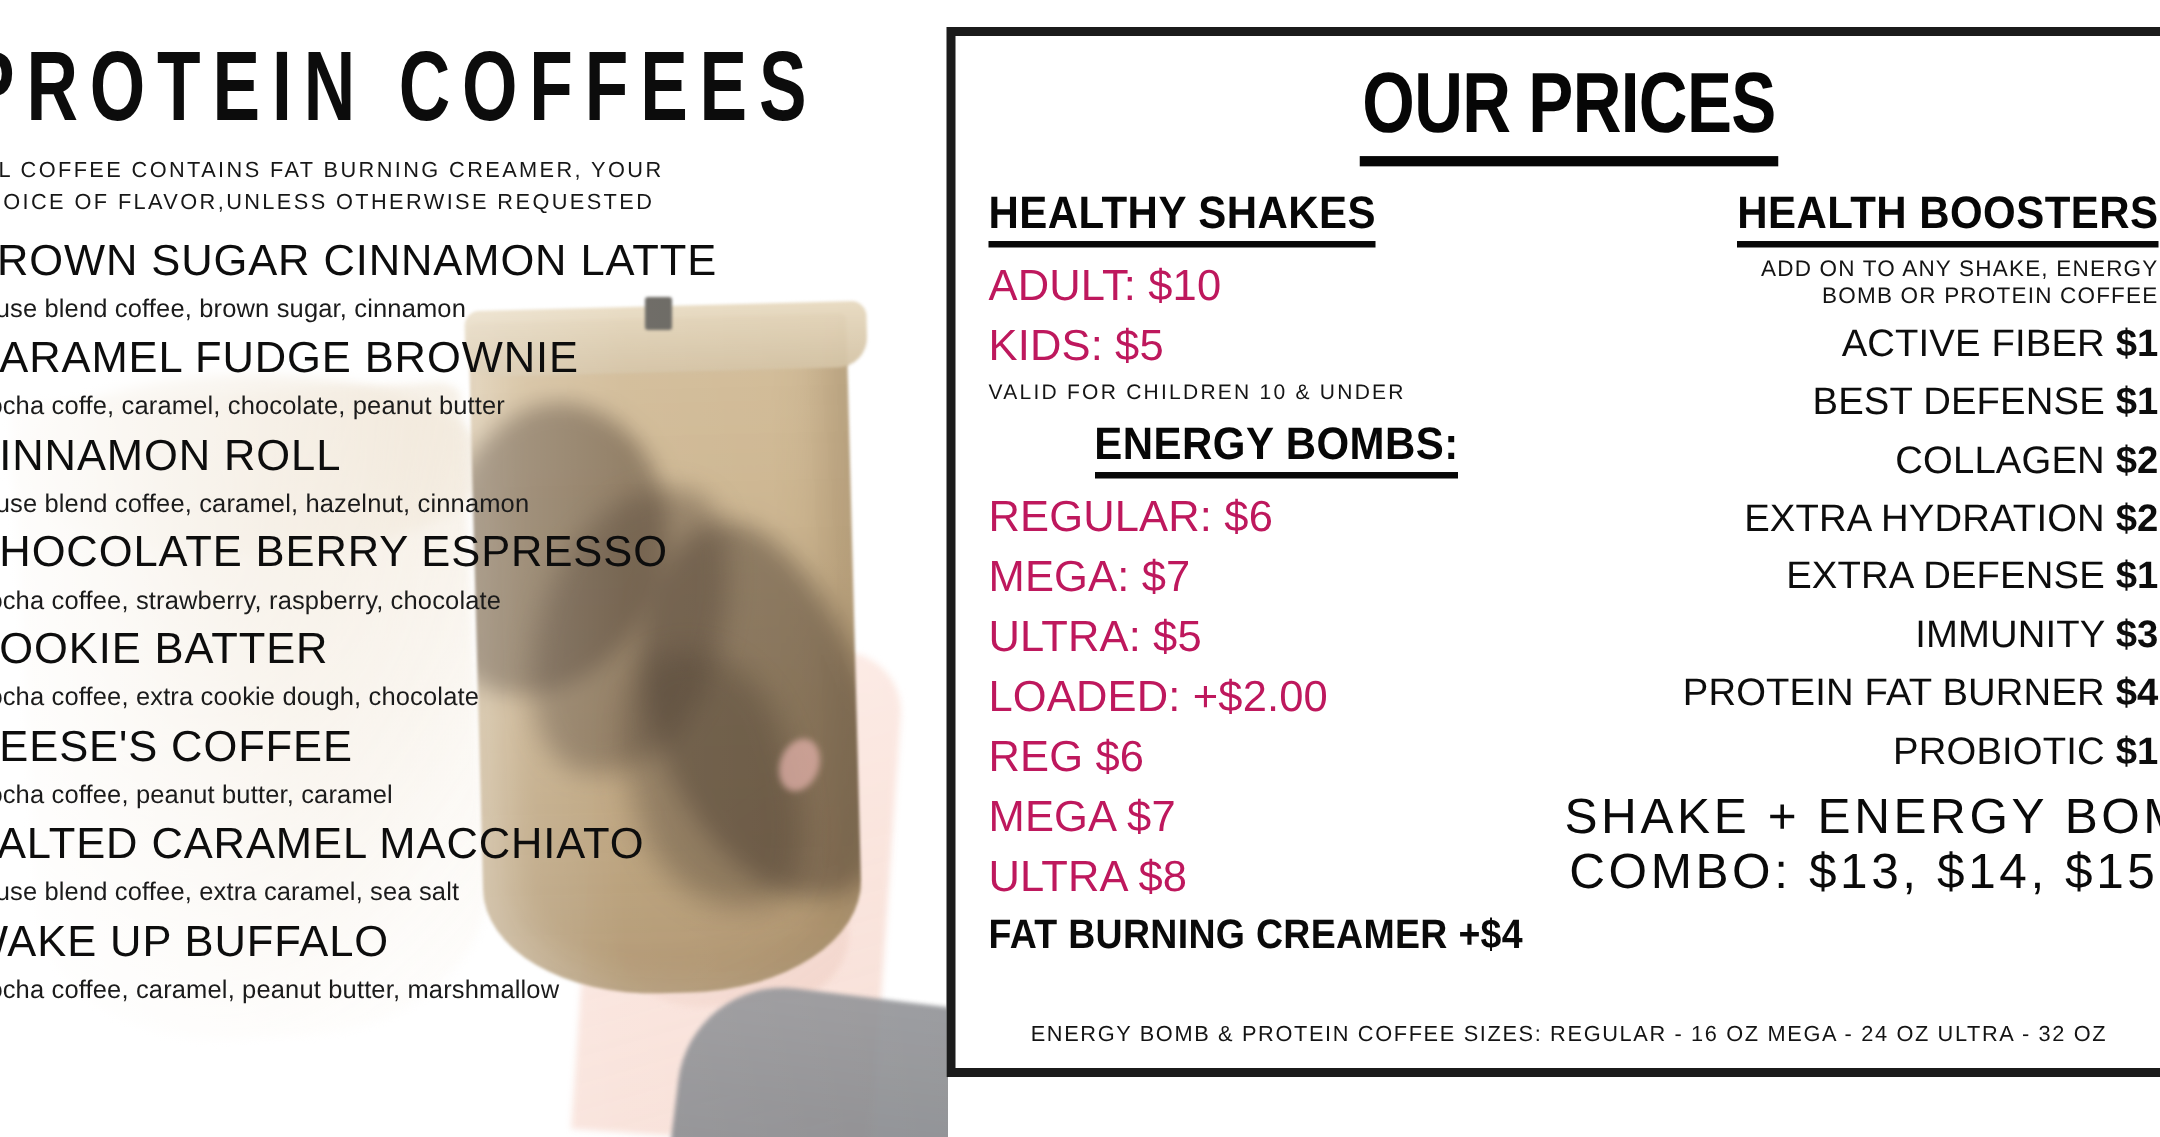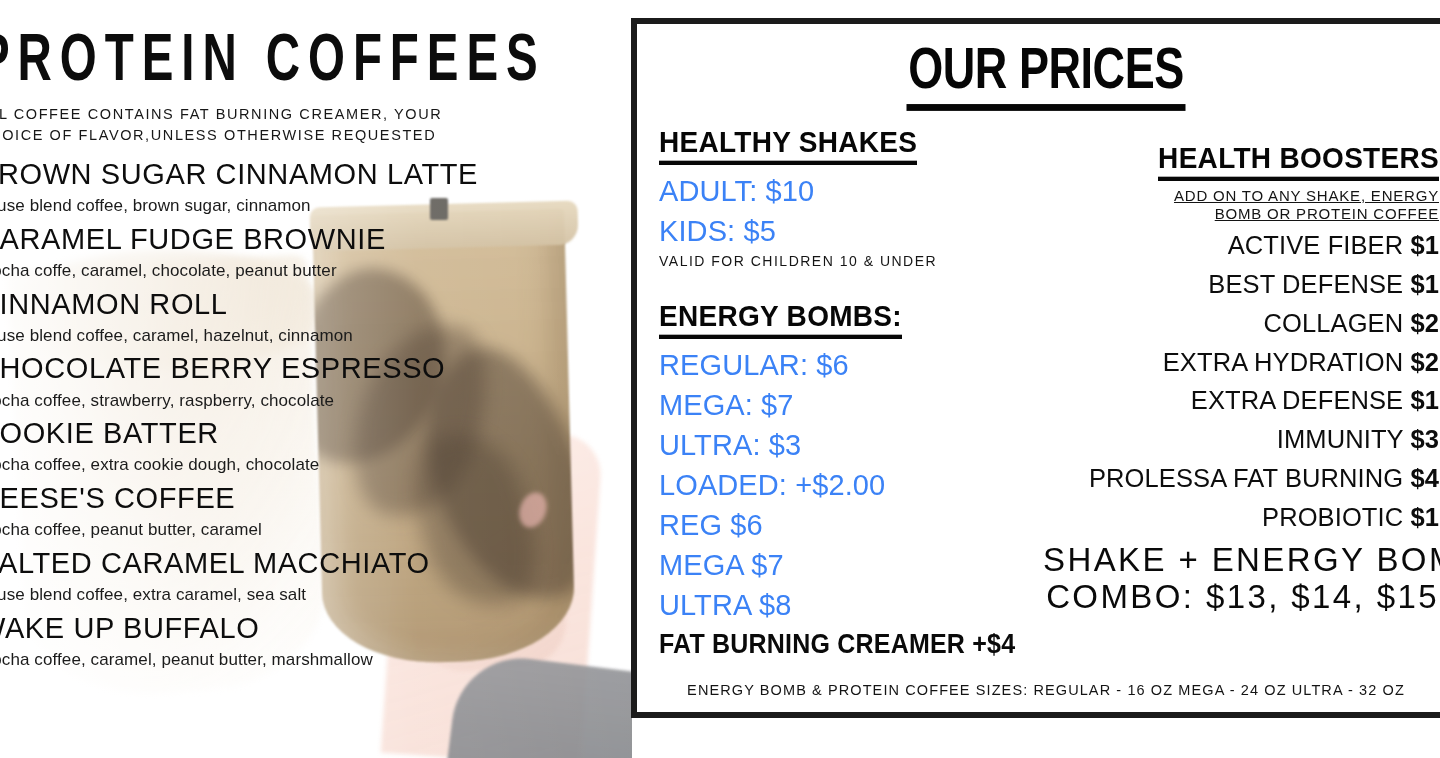--- a/index.html
+++ b/index.html
@@ -242,45 +242,45 @@
     border-bottom: 6px solid #060606;
     padding: 0 2px 3px 2px;
   }
 
   .cols {
     display: flex;
     margin-top: 26px;
     padding: 0 16px 0 22px;
   }
   .col-left { width: 390px; }
-  .col-right { width: 396px; text-align: right; margin-top: 16px; }
+  .col-right { width: 396px; text-align: right; }
 
   .section-head {
     font-family: "Liberation Sans Narrow", "Liberation Sans", sans-serif;
     font-weight: 700;
     font-size: 28px;
     letter-spacing: .3px;
     color: #070707;
     display: inline-block;
     border-bottom: 4px solid #070707;
     padding-bottom: 1px;
     transform: scaleY(1.08);
     transform-origin: left bottom;
   }
   .col-right .section-head {
     transform-origin: right bottom;
   }
   .head-row { margin-bottom: 6px; }
-  .head-row.second { margin-top: 32px; }
+  .head-row.second { margin-top: 12px; text-align: center; }
 
   .price-line {
     font-size: 29px;
     line-height: 1.38;
     letter-spacing: .1px;
-    color: #3b82f6;
+    color: #be185d;
     font-weight: 400;
     white-space: nowrap;
   }
 
   .fineprint {
     font-size: 14px;
     letter-spacing: 1.5px;
     color: #151515;
     line-height: 1.3;
     margin: 1px 0 2px 0;
@@ -288,21 +288,20 @@
   }
 
   .booster-sub {
     font-family: "Liberation Sans Narrow", "Liberation Sans", sans-serif;
     font-size: 15px;
     letter-spacing: .8px;
     line-height: 1.18;
     color: #141414;
     margin: 2px 0 4px 0;
     font-weight: 400;
-    text-decoration: underline;
   }
   .booster-line {
     font-size: 25.5px;
     line-height: 1.52;
     letter-spacing: .1px;
     color: #0d0d0d;
     font-weight: 400;
     white-space: nowrap;
   }
   .booster-line b { font-weight: 700; }
@@ -434,21 +433,21 @@
         </div>
         <div class="price-line">ADULT: $10</div>
         <div class="price-line">KIDS: $5</div>
         <div class="fineprint">VALID FOR CHILDREN 10 &amp; UNDER</div>
 
         <div class="head-row second">
           <span class="section-head">ENERGY BOMBS:</span>
         </div>
         <div class="price-line">REGULAR: $6</div>
         <div class="price-line">MEGA: $7</div>
-        <div class="price-line">ULTRA: $3</div>
+        <div class="price-line">ULTRA: $5</div>
         <div class="price-line">LOADED: +$2.00</div>
 
         <div class="price-line">REG $6</div>
         <div class="price-line">MEGA $7</div>
         <div class="price-line">ULTRA $8</div>
         <div class="creamer-line">FAT BURNING CREAMER +$4</div>
 
       </div>
 
       <div class="col-right">
@@ -479,21 +478,21 @@
         </div>
         <div class="booster-line">
           <span>EXTRA DEFENSE</span>
           <b>$1</b>
         </div>
         <div class="booster-line">
           <span>IMMUNITY</span>
           <b>$3</b>
         </div>
         <div class="booster-line">
-          <span>PROLESSA FAT BURNING</span>
+          <span>PROTEIN FAT BURNER</span>
           <b>$4</b>
         </div>
         <div class="booster-line">
           <span>PROBIOTIC</span>
           <b>$1</b>
         </div>
 
         <div class="combo">
           <div class="combo-line">SHAKE + ENERGY BOMB</div>
           <div class="combo-line">COMBO:  $13,  $14,  $15</div>

